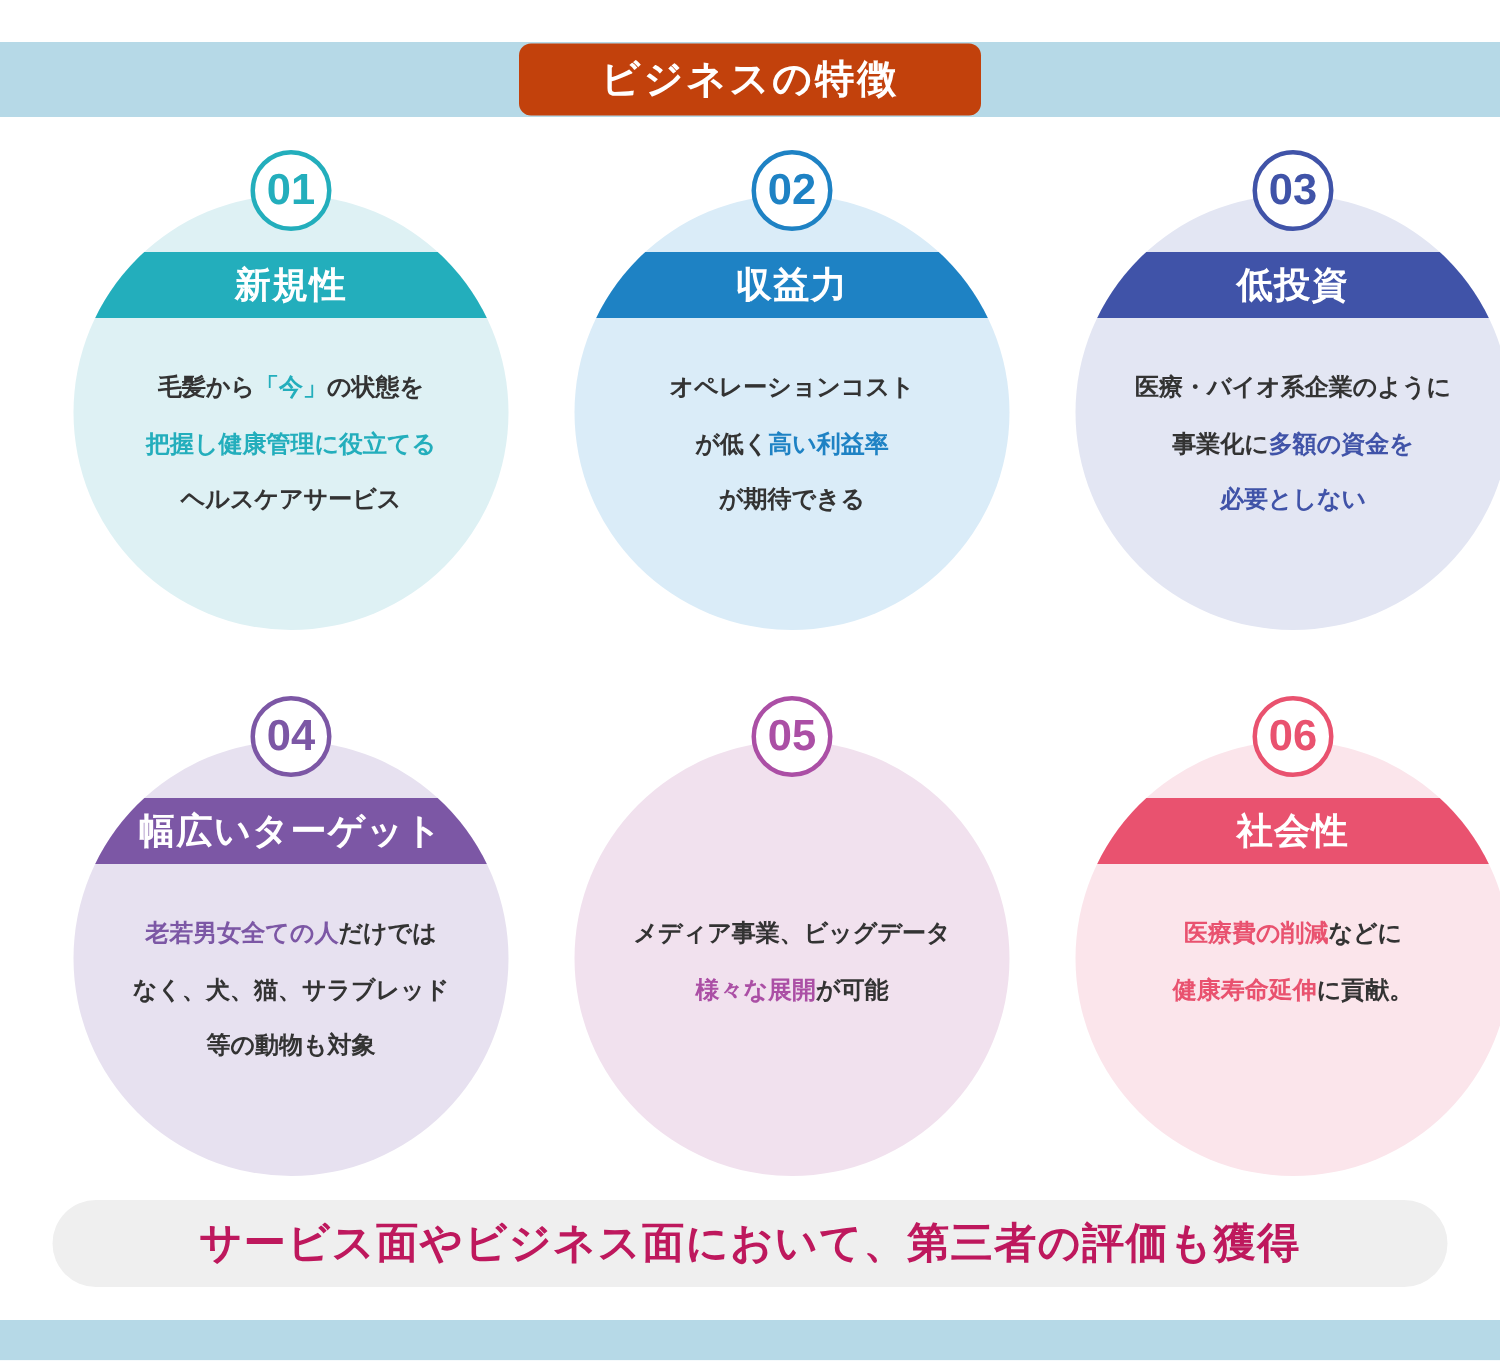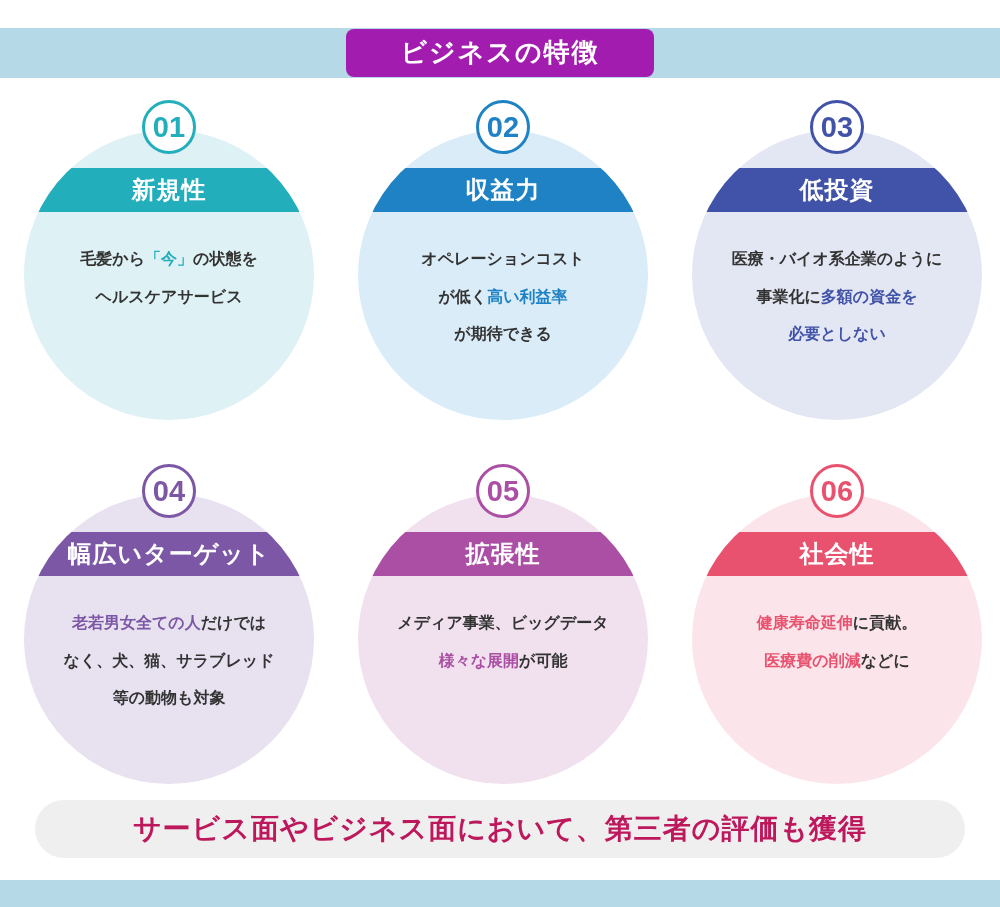--- a/index.html
+++ b/index.html
@@ -30,21 +30,21 @@
     font-weight: bold;
     font-size: 26px;
     letter-spacing: 2px;
     padding: 8px 54px;
     border-radius: 8px;
     line-height: 1.2;
   }
   .grid {
     position: absolute;
     top: 100px;
-    left: 24px;
+    left: 49px;
     width: 920px;
     display: grid;
     grid-template-columns: repeat(3, 290px);
     column-gap: 25px;
     row-gap: 32px;
     gap: 44px;
   }
   .card {
     position: relative;
     width: 290px;
@@ -126,30 +126,31 @@
     bottom: 0; left: 0; right: 0;
     height: 27px;
     background: #b6d9e7;
   }
 </style>
 </head>
 <body>
 
 <div class="page">
   <div class="top-strip" style="background: rgb(182, 217, 231);">
-    <div class="title-box" style="background: #a21caf;">ビジネスの特徴</div>
+    <div class="title-box" style="background: #c2410c;">ビジネスの特徴</div>
   </div>
 
   <div class="grid">
       <div class="card" style="--main: #23aebc; --bg: #def1f4;">
         <div class="badge">01</div>
         <div class="circle">
           <div class="band">新規性</div>
           <div class="desc">
             <div class="line"><span>毛髪から</span><span class="accent">「今」</span><span>の状態を</span></div>
+            <div class="line"><span class="accent">把握し健康管理に役立てる</span></div>
             <div class="line"><span>ヘルスケアサービス</span></div>
           </div>
         </div>
       </div>
       <div class="card" style="--main: #1e82c4; --bg: #daecf8;">
         <div class="badge">02</div>
         <div class="circle">
           <div class="band">収益力</div>
           <div class="desc">
             <div class="line"><span>オペレーションコスト</span></div>
@@ -176,34 +177,33 @@
           <div class="desc">
             <div class="line"><span class="accent">老若男女全ての人</span><span>だけでは</span></div>
             <div class="line"><span>なく、犬、猫、サラブレッド</span></div>
             <div class="line"><span>等の動物も対象</span></div>
           </div>
         </div>
       </div>
       <div class="card" style="--main: #ab4fa5; --bg: #f1e1ee;">
         <div class="badge">05</div>
         <div class="circle">
-          <div class="band">拡張性</div>
           <div class="desc">
             <div class="line"><span>メディア事業、ビッグデータ</span></div>
             <div class="line"><span class="accent">様々な展開</span><span>が可能</span></div>
           </div>
         </div>
       </div>
       <div class="card" style="--main: #e9526f; --bg: #fbe5eb;">
         <div class="badge">06</div>
         <div class="circle">
           <div class="band">社会性</div>
           <div class="desc">
+            <div class="line"><span class="accent">医療費の削減</span><span>などに</span></div>
             <div class="line"><span class="accent">健康寿命延伸</span><span>に貢献。</span></div>
-            <div class="line"><span class="accent">医療費の削減</span><span>などに</span></div>
           </div>
         </div>
       </div>
     </div>
 
   <div class="footer-pill" style="background: rgb(239, 239, 239);">サービス面やビジネス面において、第三者の評価も獲得</div>
   <div class="bottom-strip" style="background: rgb(182, 217, 231);"></div>
 </div>
 
 </body></html>

